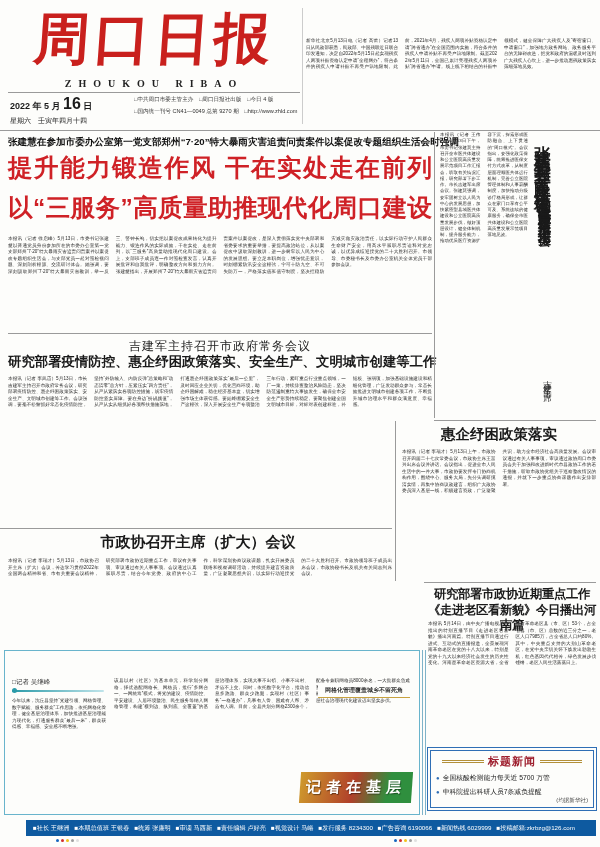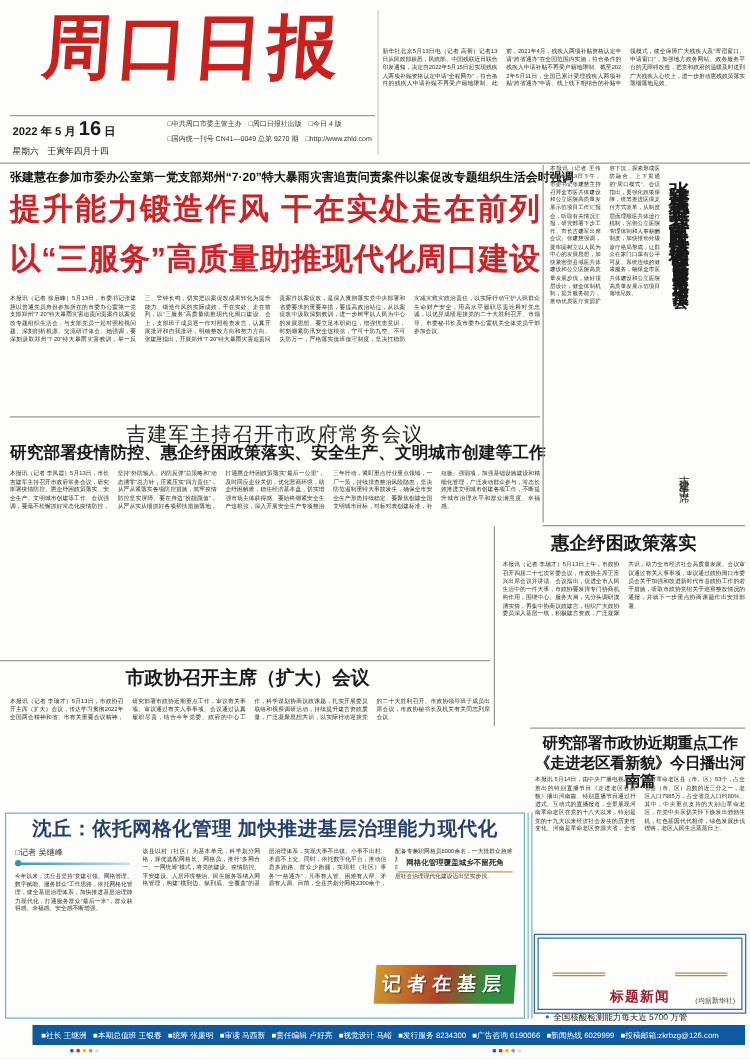--- a/index.html
+++ b/index.html
@@ -40,21 +40,21 @@
   #subsidy-body { left:306px; top:38px; width:290px; height:88px; column-count:3; }
 
   
   #lead-kicker { left:8px; top:136px; width:424px; font-size:9.6px; font-weight:bold;
     white-space:nowrap; color:#111; }
   .red-hl { left:8px; width:424px; font-size:24.5px; font-weight:900; color:#cf2126;
     text-align:justify; text-align-last:justify; line-height:1; letter-spacing:0; }
   #lead-body { left:8px; top:236px; width:424px; height:94px; column-count:4; }
 
   
-  #gov-kicker { left:8px; top:338px; width:424px; text-align:center; font-size:16px;
+  #gov-kicker { left:8px; top:338px; width:424px; text-align:center; font-size:12px;
     color:#222; letter-spacing:1px; }
   #gov-hl { left:8px; top:353px; width:424px; text-align:center; font-size:13.4px;
     font-weight:900; white-space:nowrap;font-family:Liberation Serif, serif; }
   #gov-body { left:8px; top:376px; width:424px; height:148px; column-count:5; }
 
   
   #chair-hl { left:8px; top:533px; width:380px; text-align:center; font-size:15px; font-weight:900; }
   #chair-body { left:8px; top:558px; width:384px; height:88px; column-count:4; }
 
   
@@ -73,21 +73,21 @@
   #bc-hl { left:428px; top:587px; width:168px; text-align:center; font-size:12.4px;
     font-weight:bold; line-height:1.25; letter-spacing:-0.4px; }
   #bc-body { left:428px; top:621px; width:168px; height:120px; column-count:2; }
 
   
   #tn-box { left:427px; top:747px; width:170px; height:64px; border:1px solid #2f6eb5; padding:2px; }
   #tn-inner { border:1px solid #2f6eb5; height:100%; padding:3px 5px; position:relative; }
   #tn-title-row { display:flex; align-items:center; justify-content:center; gap:4px; }
   #tn-title-row .tline { width:42px; height:3px;
     border-top:1px solid #b3903a; border-bottom:1px solid #b3903a; }
-  #tn-title { color:#9e1f2e; font-weight:900; font-size:11px; letter-spacing:1px;margin-top:36px; }
+  #tn-title { color:#9e1f2e; font-weight:900; font-size:11px; letter-spacing:1px; }
   .tn-item { font-size:6.8px; margin-top:4px; color:#222; display:flex; gap:3px; align-items:center; }
   .tn-bullet { color:#2f6eb5; font-size:6px; }
   #tn-credit { position:absolute; right:5px; bottom:2px; font-size:5.6px; color:#444; }
 
   
   #sq-box { left:4px; top:650px; width:416px; height:165px; border:1px solid #69b4cc; }
   #sq-hl { left:12px; top:653px; width:400px; text-align:center; font-size:15.5px;
     font-weight:900; color:#24406f; letter-spacing:0.5px; white-space:nowrap; }
   #sq-byline { left:12px; top:678px; font-size:6.5px; color:#333; }
   #sq-line { left:12px; top:690px; width:92px; height:2px;
@@ -111,20 +111,21 @@
     color:#fff; font-size:6.2px; white-space:nowrap; overflow:hidden; }
   .regmarks { top:839px; display:flex; gap:2px; }
   .regmarks i { width:3px; height:3px; border-radius:50%; display:block; }
 </style>
 </head>
 <body>
 
 <div id="page">
 
   <div class="abs serif" id="mast-title">周口日报</div>
+  <div class="abs serif" id="mast-pinyin">ZHOUKOU RIBAO</div>
   <div class="abs hr" style="left:8px; top:92px; width:292px;"></div>
 
   <div class="abs" id="date-block">
     <div id="date-l1">
       <span>2022 年 5 月</span>
       <span class="day">16</span>
       <span>日</span>
     </div>
     <div id="date-l2">
       <span>星期六</span>　<span>壬寅年四月十四</span>
@@ -196,21 +197,20 @@
       </div>
       <div class="tn-item">
         <span class="tn-bullet">●</span>
         <span>中科院提出科研人员7条减负提醒</span>
       </div>
       <div id="tn-credit">(均据新华社)</div>
     </div>
   </div>
 
   <div class="abs" id="sq-box"></div>
-  <div class="abs serif" id="sq-hl">沈丘：依托网格化管理 加快推进基层治理能力现代化</div>
   <div class="abs" id="sq-byline">□记者 吴继峰</div>
   <div class="abs" id="sq-line"></div>
   <div class="abs body-text" id="sq-col1">今年以来，沈丘县坚持“党建引领、网格管理、数字赋能、服务群众”工作思路，依托网格化管理，健全基层治理体系，加快推进基层治理能力现代化，打通服务群众“最后一米”，群众获得感、幸福感、安全感不断增强。</div>
   <div class="abs body-text" id="sq-rest">该县以村（社区）为基本单元，科学划分网格，择优选配网格长、网格员，推行“多网合一、一网统筹”模式，将党的建设、疫情防控、平安建设、人居环境整治、民生服务等纳入网格管理，构建“横到边、纵到底、全覆盖”的基层治理体系，实现大事不出镇、小事不出村、矛盾不上交。同时，依托数字化平台，推动信息多跑路、群众少跑腿，实现村（社区）事务“一格通办”，凡事有人管、困难有人帮、矛盾有人调。目前，全县共划分网格2300余个，配备专兼职网格员8000余名，一大批群众急难愁盼问题在网格内得到及时化解，基层治理效能显著提升，广大群众的满意度持续攀升，基层社会治理现代化建设迈出坚实步伐。</div>
   <div class="abs" id="sq-subhead">网格化管理覆盖城乡不留死角</div>
   <div class="abs serif" id="sq-badge">记者在基层</div>
 
   <div class="abs" id="footer-bar">
     <span>■社长 王继洲</span>
     <span>■本期总值班 王银春</span>

